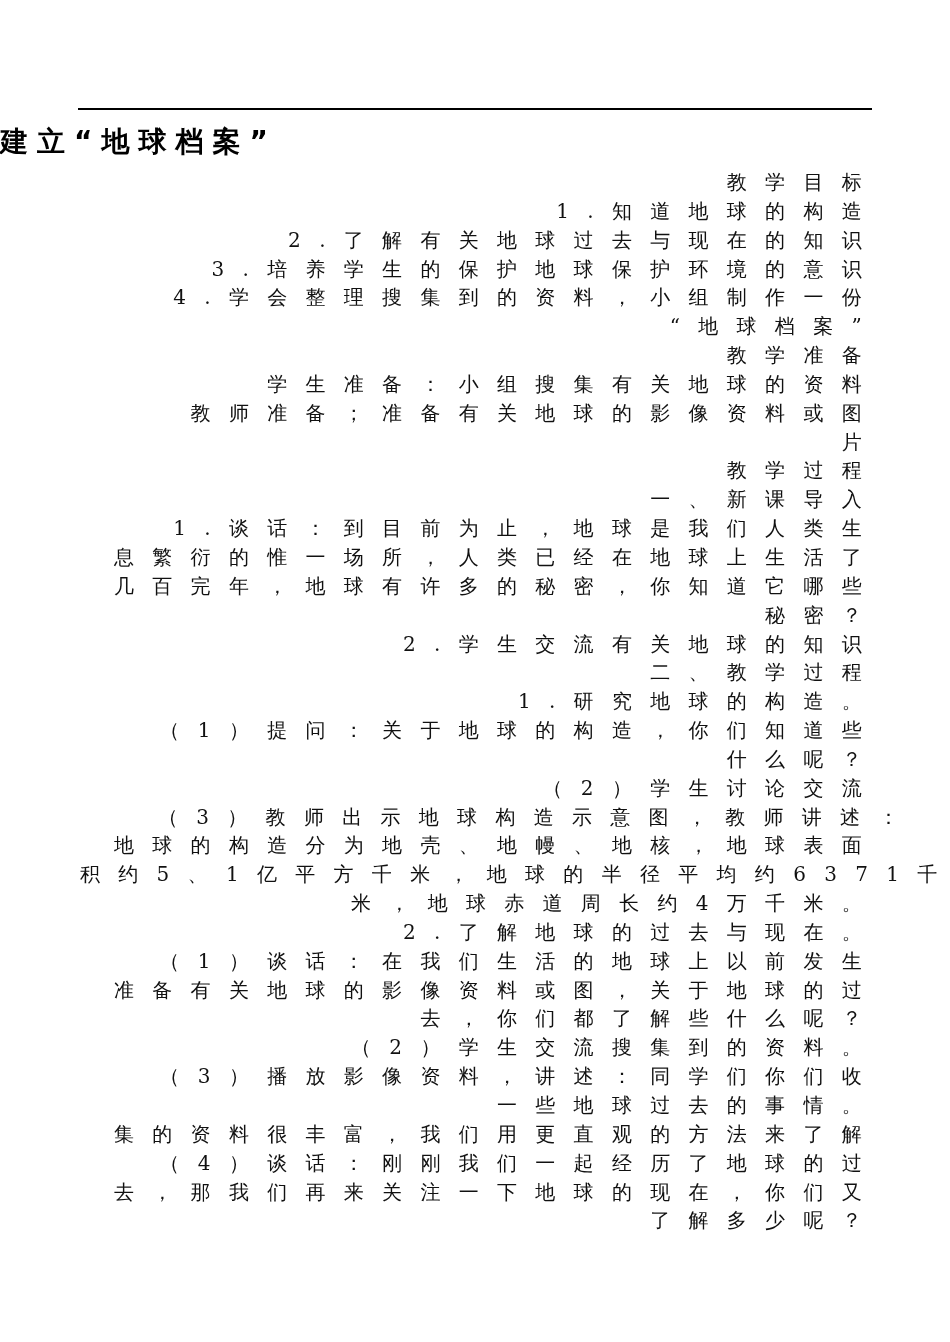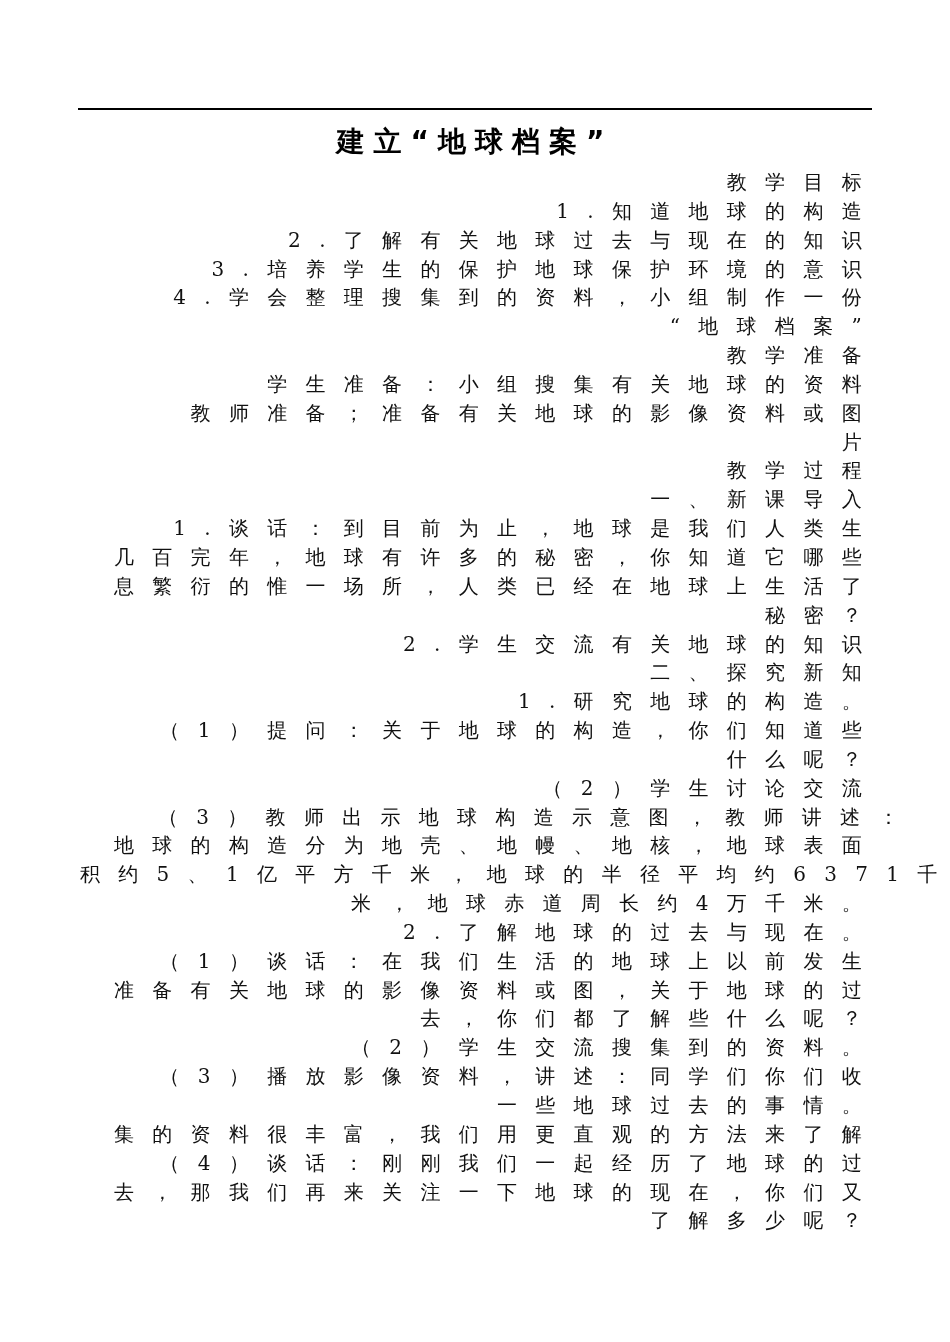--- a/index.html
+++ b/index.html
@@ -21,21 +21,20 @@
       top: 108px;
       width: 794px;
       height: 0;
       border-top: 2px solid #000000;
     }
     .title {
       position: absolute;
       left: 0;
       top: 122px;
       width: 950px;
-      text-align: center;
       font-family: "DejaVu Sans", "Liberation Sans", sans-serif;
       font-weight: bold;
       font-size: 28px;
       letter-spacing: 9px;
       line-height: 40px;
       color: #000;
     }
     .body-text {
       position: absolute;
       left: 80px;
@@ -68,25 +67,25 @@
   <div class="line indent">3.培养学生的保护地球保护环境的意识</div>
   <div class="line indent">4.学会整理搜集到的资料，小组制作一份</div>
   <div class="line">“地球档案”</div>
   <div class="line indent">教学准备</div>
   <div class="line indent">学生准备：小组搜集有关地球的资料</div>
   <div class="line indent">教师准备；准备有关地球的影像资料或图</div>
   <div class="line">片</div>
   <div class="line indent">教学过程</div>
   <div class="line indent">一、新课导入</div>
   <div class="line indent">1.谈话：到目前为止，地球是我们人类生</div>
+  <div class="line">息繁衍的惟一场所，人类已经在地球上生活了</div>
   <div class="line">几百完年，地球有许多的秘密，你知道它哪些</div>
-  <div class="line">息繁衍的惟一场所，人类已经在地球上生活了</div>
   <div class="line">秘密？</div>
   <div class="line indent">2.学生交流有关地球的知识</div>
-  <div class="line indent">二、探究新知</div>
+  <div class="line indent">二、教学过程</div>
   <div class="line indent">1.研究地球的构造。</div>
   <div class="line indent">（1）提问：关于地球的构造，你们知道些</div>
   <div class="line">什么呢？</div>
   <div class="line indent">（2）学生讨论交流</div>
   <div class="line indent">（3）教师出示地球构造示意图，教师讲述：</div>
   <div class="line">地球的构造分为地壳、地幔、地核，地球表面</div>
   <div class="line">积约5、1亿平方千米，地球的半径平均约6371千</div>
   <div class="line">米，地球赤道周长约4万千米。</div>
   <div class="line indent">2.了解地球的过去与现在。</div>
   <div class="line indent">（1）谈话：在我们生活的地球上以前发生</div>

